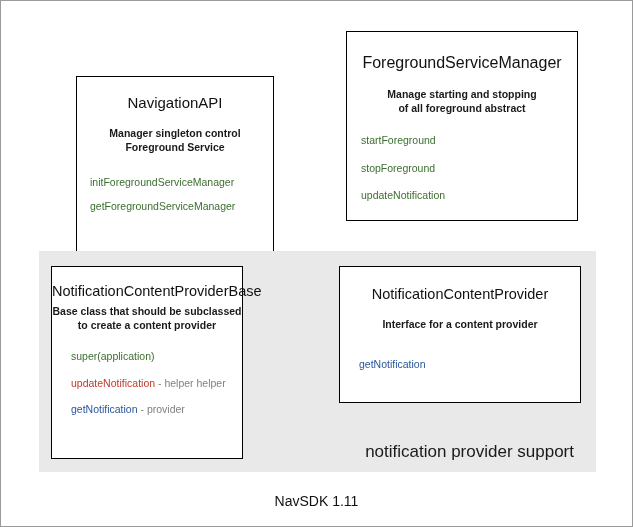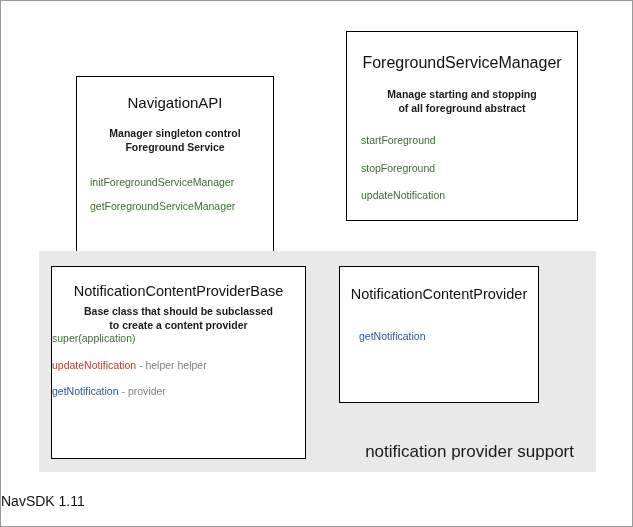--- a/index.html
+++ b/index.html
@@ -83,42 +83,42 @@
   #panel-label {
     position: absolute;
     right: 22px; bottom: 10px;
     font-size: 17px;
     color: #1a1a1a;
   }
 
   
   #box-notification-content-provider-base {
     left: 50px; top: 265px;
-    width: 255px; height: 193px;
+    width: 192px; height: 193px;
   }
   #box-notification-content-provider-base .class-title { font-size: 14.5px; margin-top: 17px; }
   #box-notification-content-provider-base .class-desc  { margin-top: 4px; }
-  #box-notification-content-provider-base .method-list { }
+  #box-notification-content-provider-base .method-list { margin-top: 18px; padding-left: 19px; }
   #box-notification-content-provider-base .method { margin-bottom: 14px; }
 
   
   #box-notification-content-provider {
     left: 338px; top: 265px;
-    width: 200px; height: 137px;
+    width: 242px; height: 137px;
   }
   #box-notification-content-provider .class-title { font-size: 14.5px; margin-top: 20px; }
   #box-notification-content-provider .class-desc  { margin-top: 14px; }
   #box-notification-content-provider .method-list { margin-top: 27px; padding-left: 19px; }
 
   
   #footer-caption {
     position: absolute;
     left: 0; right: 0;
     top: 492px;
-    text-align: left;
+    text-align: center;
     font-size: 14px;
     color: #111111;
   }
 </style>
 </head>
 <body>
 
 <div id="canvas">
 
   <div class="class-box" id="box-navigation-api">
@@ -158,20 +158,23 @@
     </div>
     <ul class="method-list">
         <li class="method"><span style="color: rgb(60, 110, 48);">super(application)</span></li>
         <li class="method"><span style="color: rgb(192, 57, 43);">updateNotification</span><span class="m-note"> - helper helper</span></li>
         <li class="method"><span style="color: rgb(42, 86, 153);">getNotification</span><span class="m-note"> - provider</span></li>
       </ul>
   </div>
 
   <div class="class-box" id="box-notification-content-provider">
     <div class="class-title">NotificationContentProvider</div>
+    <div class="class-desc">
+      <div>Interface for a content provider</div>
+    </div>
     <ul class="method-list">
         <li class="method"><span style="color: rgb(42, 86, 153);">getNotification</span></li>
       </ul>
   </div>
 
   <div id="footer-caption">NavSDK 1.11</div>
 
 </div>
 
 </body></html>

